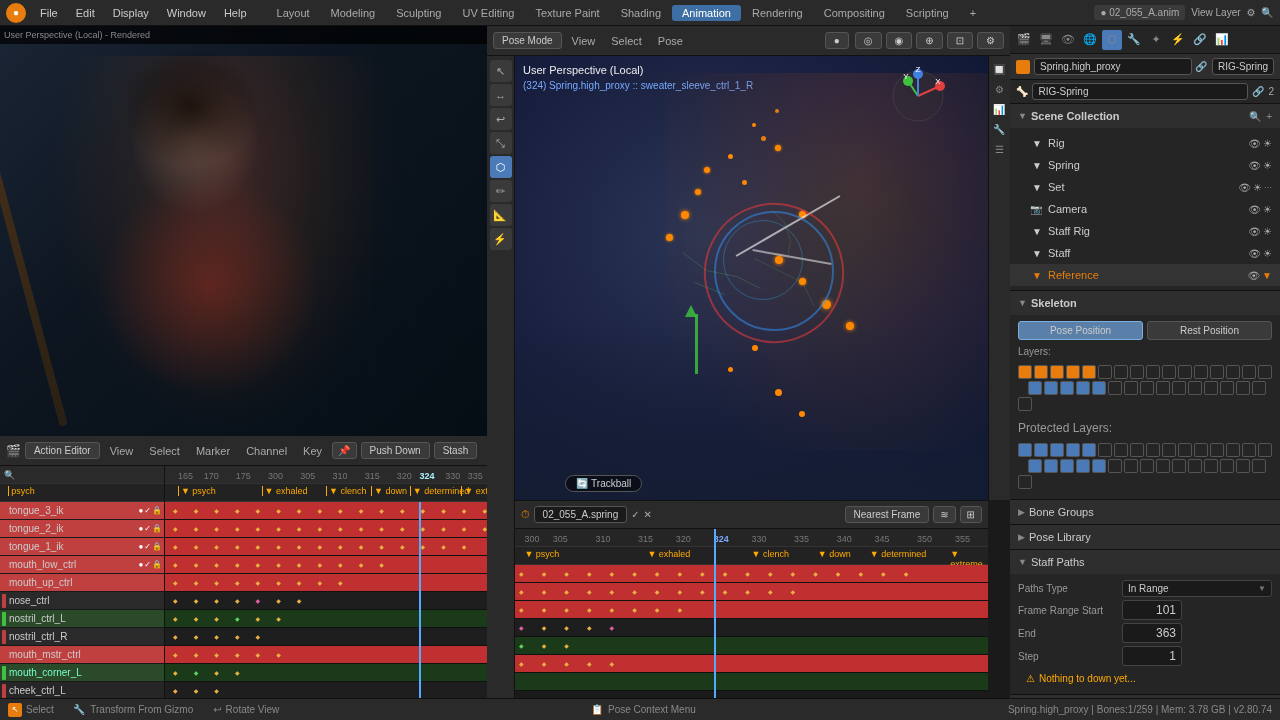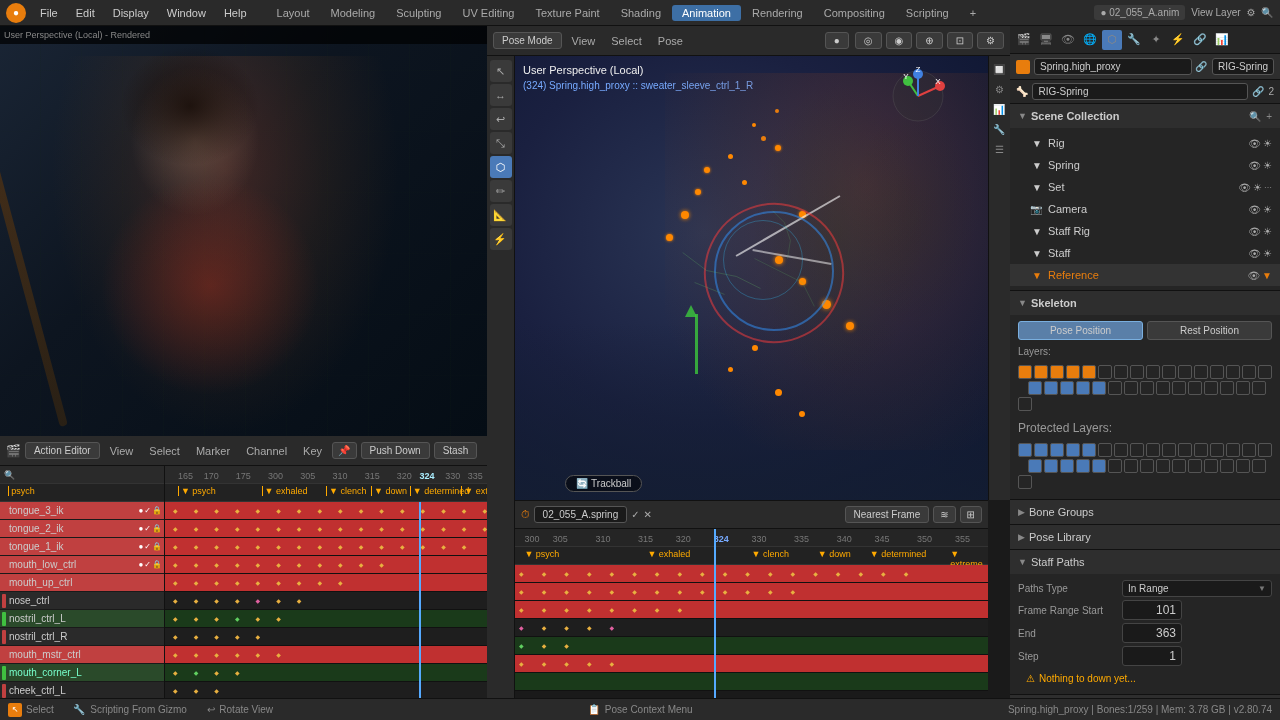--- a/index.html
+++ b/index.html
@@ -924,21 +924,21 @@
   </div>
 </div>
 
 <div class="status-bar" style="position:fixed;bottom:0;left:0;right:0;">
   <div style="display:flex;align-items:center;gap:4px;">
     <span style="width:14px;height:14px;background:#e87d0d;border-radius:2px;display:inline-flex;align-items:center;justify-content:center;font-size:8px;color:white;">↖</span>
     <span>Select</span>
   </div>
   <div style="display:flex;align-items:center;gap:4px;">
     <span style="font-size:10px;">🔧</span>
-    <span>Scripting From Gizmo</span>
+    <span>Transform From Gizmo</span>
   </div>
   <div style="display:flex;align-items:center;gap:4px;">
     <span style="font-size:10px;">↩</span>
     <span>Rotate View</span>
   </div>
   <div style="flex:1;"></div>
   <div style="display:flex;align-items:center;gap:4px;">
     <span style="font-size:10px;">📋</span>
     <span>Pose Context Menu</span>
   </div>

